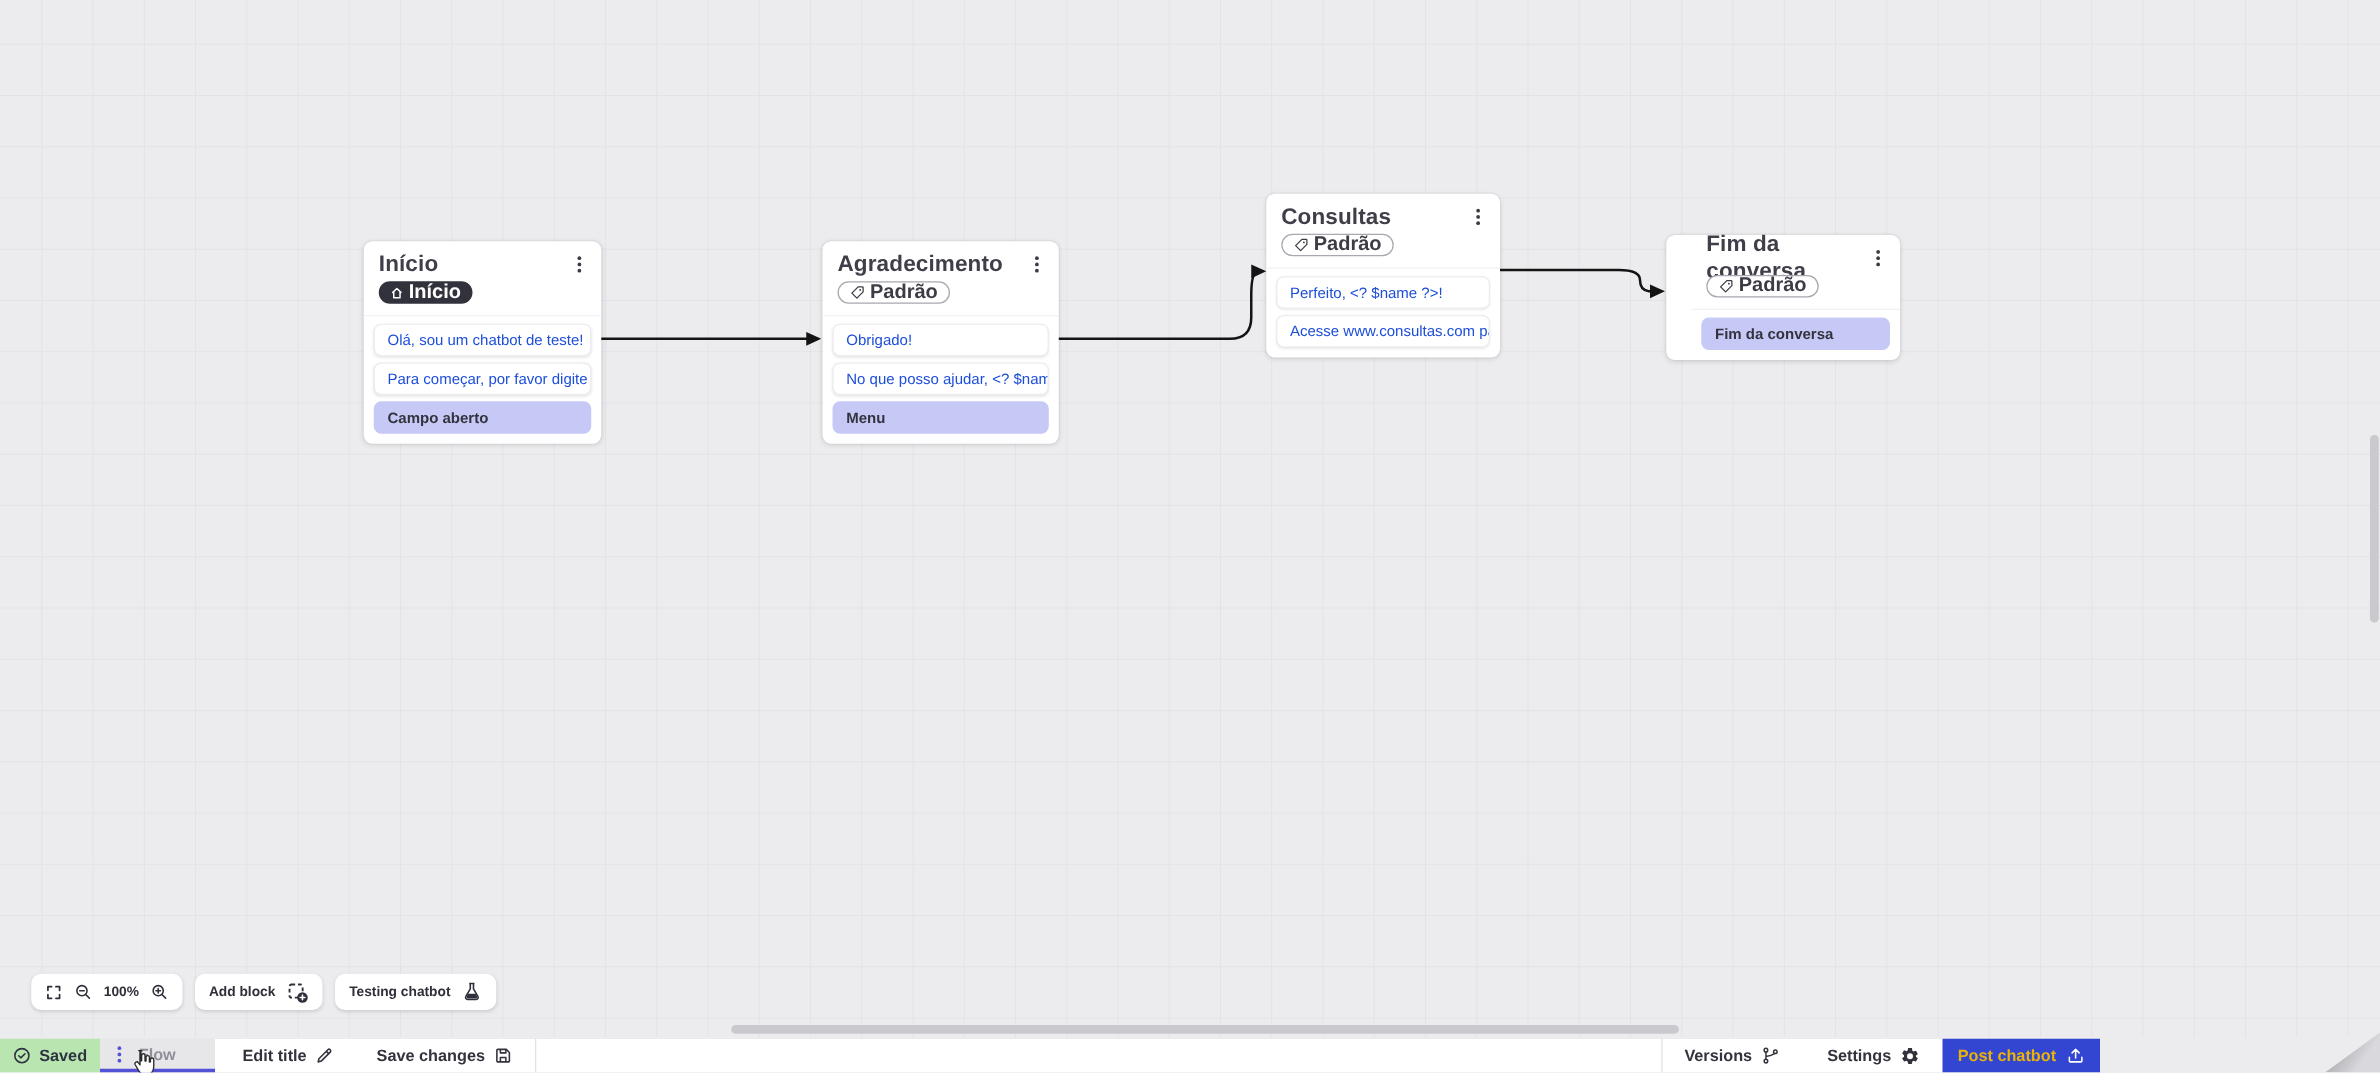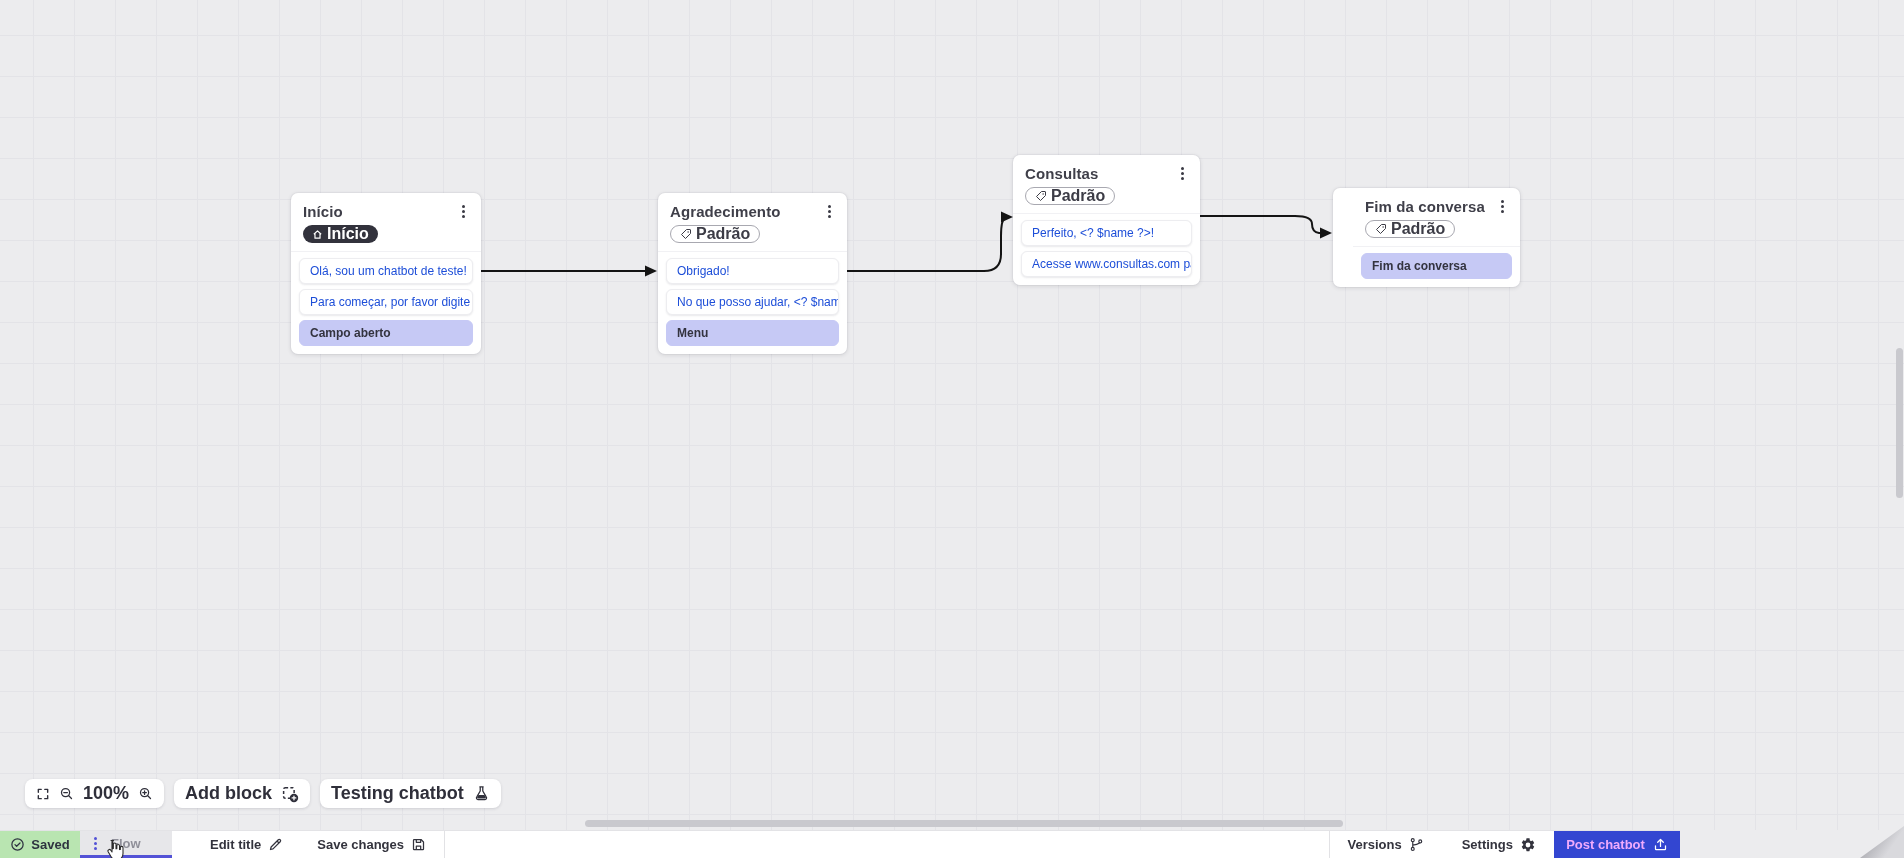--- a/index.html
+++ b/index.html
@@ -19,21 +19,21 @@
   }
   svg.connections { position:absolute; left:0; top:0; z-index:1; }
 
   
   .node {
     position:absolute; z-index:2; background:#fff; border-radius:7px;
     box-shadow:0 1px 4px rgba(40,40,60,.14), 0 0 0 1px rgba(40,40,60,.03);
   }
   .node-header { padding:9px 12px 7px 12px; border-bottom:1px solid #f1f1f4; }
   .node-title-row { display:flex; align-items:center; justify-content:space-between; height:18px; }
-  .node-title { font-size:15px; font-weight:700; color:#3f3f49; letter-spacing:.1px; }
+  .node-title { font-size:18px; font-weight:700; color:#3f3f49; letter-spacing:.1px; }
   .kebab { display:flex; flex-direction:column; gap:2px; padding:2px 4px; cursor:pointer; }
   .kebab i { width:3px; height:3px; border-radius:50%; background:#3a3a44; }
   .badge { display:inline-flex; align-items:center; gap:4px; height:18px; margin-top:5px;
            border-radius:10px; font-size:16px; font-weight:700; padding:0 9px; }
   .badge-dark { background:#32323c; color:#fff; }
   .badge-outline { background:#fff; color:#3c3c46; border:1px solid #a8a8b0; }
   .blocks { padding:6px 8px 8px 8px; display:flex; flex-direction:column; gap:5px; }
   .block {
     height:26px; display:flex; align-items:center; padding:0 10px;
     border-radius:6px; background:#fff; font-size:12px; color:#1d4ed8;
@@ -41,21 +41,21 @@
     white-space:nowrap; overflow:hidden; cursor:pointer;
   }
   .block.input { background:#c6c9f5; border-color:#c6c9f5; color:#33333f; font-weight:700;
                  box-shadow:none; }
 
   
   .toolbar { position:absolute; left:25px; top:779px; display:flex; gap:10px; z-index:3; }
   .tool-group {
     height:29px; background:#fff; border-radius:8px; display:flex; align-items:center;
     gap:9px; padding:0 11px; box-shadow:0 1px 3px rgba(40,40,60,.15);
-    font-size:18px; font-weight:700; color:#2f2f3a; cursor:pointer;
+    font-size:11px; font-weight:700; color:#2f2f3a; cursor:pointer;
   }
   .tool-group .ticon { display:flex; align-items:center; }
 
   
   .hscroll-thumb { position:absolute; left:585px; top:820px; width:758px; height:7px;
                    border-radius:4px; background:#c9c9ce; z-index:4; }
   .vscroll-thumb { position:absolute; left:1896px; top:348px; width:7px; height:150px;
                    border-radius:4px; background:#c9c9ce; z-index:4; }
 
   
@@ -66,21 +66,21 @@
   }
   .saved-chip { width:80px; background:#b9e5b1; display:flex; align-items:center;
                 justify-content:center; gap:6px; font-weight:700; color:#2e3340; }
   .flow-tab { width:92px; background:#e7e7ea; border-bottom:3px solid #5352d6;
               display:flex; align-items:center; gap:10px; padding-left:10px; cursor:pointer; }
   .flow-tab .kebab i { background:#5352d6; }
   .flow-label { font-weight:700; color:#8f8f99; }
   .sb-item { display:flex; align-items:center; gap:7px; font-weight:700; cursor:pointer; }
   .sb-divider { width:1px; background:#e2e2e5; margin:0; }
   .spacer { flex:1; }
-  .post-btn { width:126px; background:#3346d1; color:#f0abfc; font-weight:700;
+  .post-btn { width:126px; background:#3346d1; color:#eab308; font-weight:700;
               display:flex; align-items:center; justify-content:center; gap:8px;
               cursor:pointer; position:relative; overflow:hidden; }
 
   .corner-fold { position:absolute; right:0; bottom:0; width:44px; height:32px; z-index:6;
                  background:linear-gradient(125deg, #9a9aa0 10%, #d9d9dd 70%);
                  clip-path:polygon(100% 0, 0 100%, 100% 100%); }
 
   .cursor-wrap { position:absolute; left:104px; top:839px; z-index:9; pointer-events:none; }
 </style>
 </head>
@@ -254,21 +254,21 @@
     <span>Saved</span>
   </div>
   <div class="flow-tab">
     <span class="kebab">
         <i></i>
         <i></i>
         <i></i>
       </span>
     <span class="flow-label">Flow</span>
   </div>
-  <div class="sb-item" style="margin-left:38px;align-items:center;">
+  <div class="sb-item" style="margin-left:22px;align-items:center;">
     <span>Edit title</span>
     <svg width="15" height="15" viewBox="0 0 24 24">
         <path d="M4 20l1-4L16.5 4.5a2.1 2.1 0 0 1 3 3L8 19l-4 1z" fill="none" stroke="#33333d" stroke-width="2" stroke-linejoin="round"></path>
         <path d="M14.5 6.5l3 3" stroke="#33333d" stroke-width="2"></path>
       </svg>
   </div>
   <div class="sb-item" style="margin-left:34px;">
     <span>Save changes</span>
     <svg width="15" height="15" viewBox="0 0 24 24">
         <path d="M5 4h11l4 4v11a1 1 0 0 1-1 1H5a1 1 0 0 1-1-1V5a1 1 0 0 1 1-1z" fill="none" stroke="#33333d" stroke-width="2" stroke-linejoin="round"></path>

